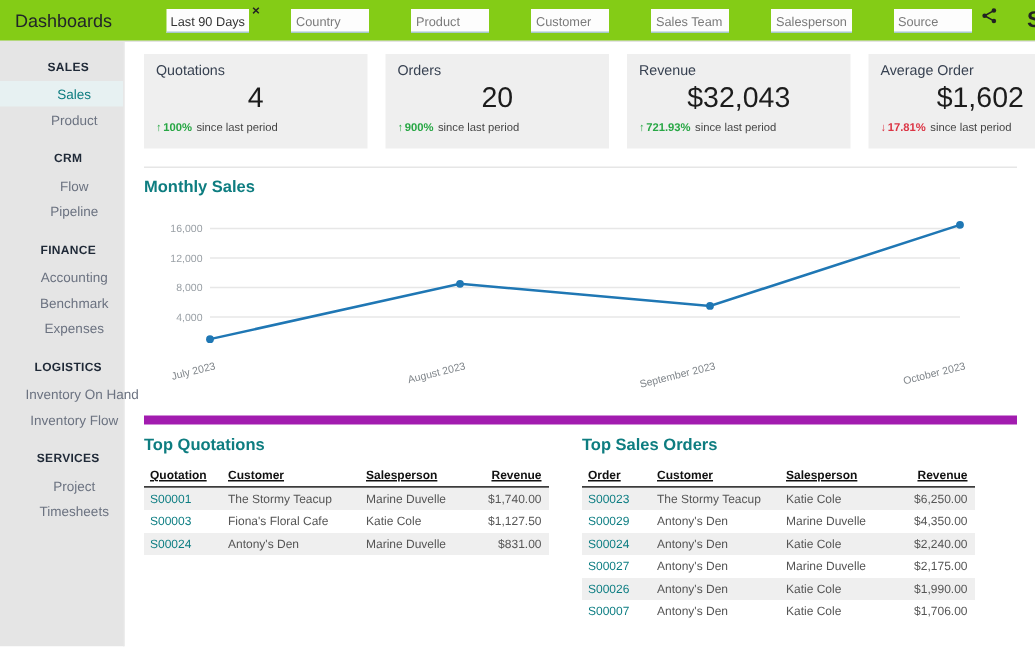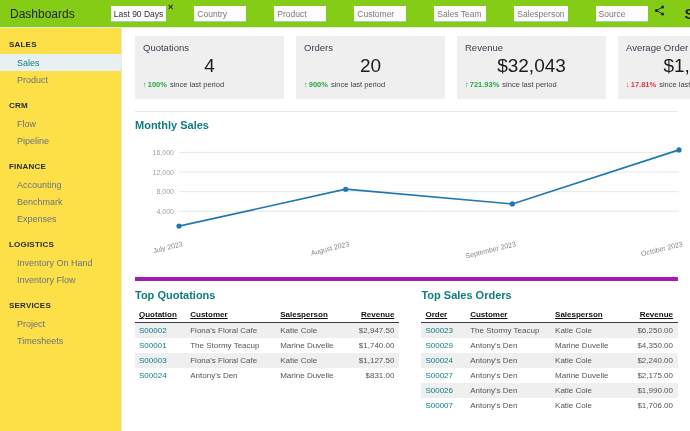--- a/index.html
+++ b/index.html
@@ -27,21 +27,21 @@
     color:#222; font-weight:bold; cursor:pointer;
   }
   .share {
     margin-left:auto; display:flex; align-items:flex-start; gap:20px;
     background:none; border:none; cursor:pointer;
     font-family:"Liberation Sans", sans-serif;
     font-size:15px; font-weight:bold; color:#222; white-space:nowrap;
   }
   
   .layout { display:flex; height:403px; }
-  .sidebar { width:122px; border-right:1px solid #e7e7e7; padding-top:12px; background:#fde047; flex:none; }
+  .sidebar { width:83px; border-right:1px solid #e7e7e7; padding-top:12px; background:#e5e5e5; flex:none;text-align:center; }
   .side-section { margin-bottom:13px; }
   .side-title { font-size:8px; font-weight:bold; color:#1f2937; padding:0 0 5px 9px; letter-spacing:.2px; }
   .side-item { font-size:9px; color:#6b7280; padding:3.5px 0 3.5px 17px; cursor:pointer; white-space:nowrap; }
   .side-item.active { background:#e7f1f2; color:#0e7d80; }
   .main { flex:1; padding:8px 12px 0 13px; overflow:hidden; }
   
   .kpi-row { display:flex; gap:12px; }
   .kpi { width:149px; height:63px; background:#efefef; padding:6px 8px 6px; flex:none; }
   .kpi-title { font-size:9.5px; color:#374151; }
   .kpi-value { font-size:19px; color:#1c1c1c; text-align:center; margin:2px 0 3px; }
@@ -50,21 +50,21 @@
   .kpi-change .pct { font-weight:bold; margin-left:1px; }
   .kpi.up .arrow, .kpi.up .pct { color:#28a745; }
   .kpi.down .arrow, .kpi.down .pct { color:#dc3545; }
   .kpi-change .note { margin-left:3px; color:#444; }
   
   .chart-section { margin-top:12px; border-top:1px solid #e6e6e6; padding-top:7px; }
   .section-title { color:#0e7d80; font-size:11px; font-weight:bold; }
   .chart-host { margin-top:2px; }
   .chart-host svg { display:block; }
   
-  .tables-row { display:flex; gap:22px; margin-top:4px; border-top:4px solid #a21caf; padding-top:8px; }
+  .tables-row { display:flex; gap:22px; margin-top:4px; border-top:6px solid #a21caf; padding-top:8px; }
   .table-block table { border-collapse:collapse; margin-top:7px; table-layout:fixed; }
   .table-block th {
     font-size:8px; text-align:left; color:#111;
     padding:2px 5px 3px 4px; border-bottom:1px solid #3c3c3c; white-space:nowrap;text-decoration:underline;
   }
   .table-block td { font-size:8px; color:#555; padding:3px 5px 3px 4px; white-space:nowrap; overflow:hidden; }
   .table-block tbody tr:nth-child(odd) td { background:#efefef; }
   .table-block td.link { color:#0c7d82; cursor:pointer; }
   .table-block th.num, .table-block td.num { text-align:right; }
   .t0 th:nth-child(1){width:52px} .t0 th:nth-child(2){width:92px} .t0 th:nth-child(3){width:72px} .t0 th:nth-child(4){width:54px}
@@ -179,26 +179,20 @@
               <thead>
                 <tr>
                   <th>Quotation</th>
                   <th>Customer</th>
                   <th>Salesperson</th>
                   <th class="num">Revenue</th>
                 </tr>
               </thead>
               <tbody>
                 <tr>
-                  <td class="link">S00002</td>
-                  <td>Fiona's Floral Cafe</td>
-                  <td>Katie Cole</td>
-                  <td class="num">$2,947.50</td>
-                </tr>
-                <tr>
                   <td class="link">S00001</td>
                   <td>The Stormy Teacup</td>
                   <td>Marine Duvelle</td>
                   <td class="num">$1,740.00</td>
                 </tr>
                 <tr>
                   <td class="link">S00003</td>
                   <td>Fiona's Floral Cafe</td>
                   <td>Katie Cole</td>
                   <td class="num">$1,127.50</td>

